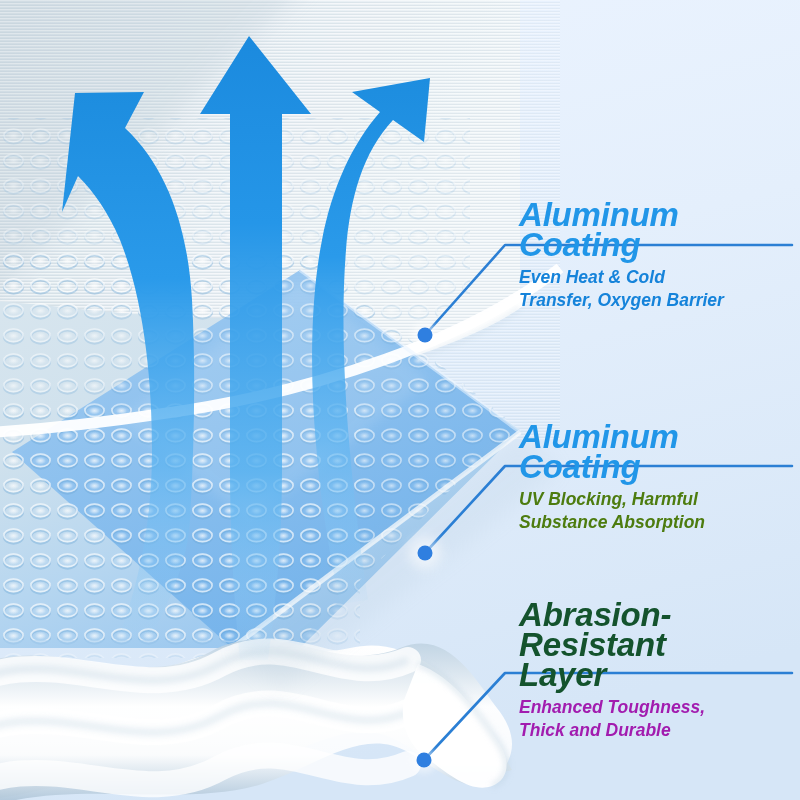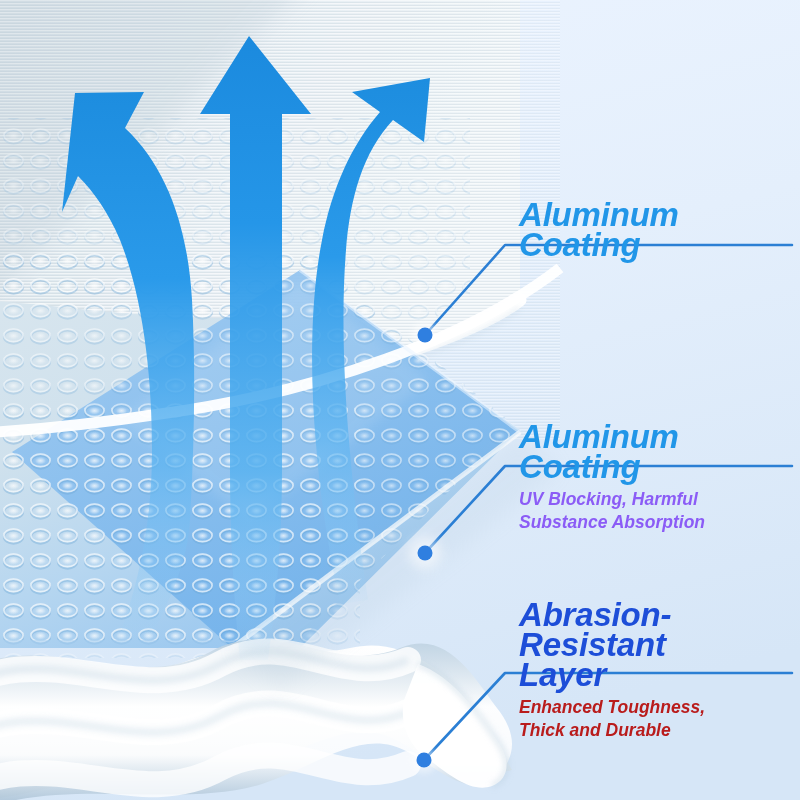--- a/index.html
+++ b/index.html
@@ -257,28 +257,30 @@
       <g>
         <polyline points="424,760 505,673 792,673" fill="none" stroke="#2b7fd4" stroke-width="2.6" stroke-linejoin="round" stroke-linecap="round"></polyline>
         <circle cx="424" cy="760" r="13" fill="#ffffff" opacity="0.45" filter="url(#soft3)"></circle>
         <circle cx="424" cy="760" r="7.5" fill="#2f7fe0"></circle>
       </g>
     </g>
   </svg>
 
   <div class="callout" id="c1">
     <div class="title" style="color:#2196e8">Aluminum Coating</div>
+    <div class="desc" style="color:#1583da">Even Heat &amp; Cold
+Transfer, Oxygen Barrier</div>
   </div>
 
   <div class="callout" id="c2">
     <div class="title" style="color:#2196e8">Aluminum Coating</div>
-    <div class="desc" style="color:#8b5cf6">UV Blocking, Harmful
+    <div class="desc" style="color:#4d7c0f">UV Blocking, Harmful
 Substance Absorption</div>
   </div>
 
   <div class="callout" id="c3">
-    <div class="title" style="color:#1d4ed8">Abrasion-Resistant
+    <div class="title" style="color:#14532d">Abrasion-Resistant
 Layer</div>
-    <div class="desc" style="color:#b91c1c">Enhanced Toughness,
+    <div class="desc" style="color:#a21caf">Enhanced Toughness,
 Thick and Durable</div>
   </div>
 
 </div>
 
 </body></html>

